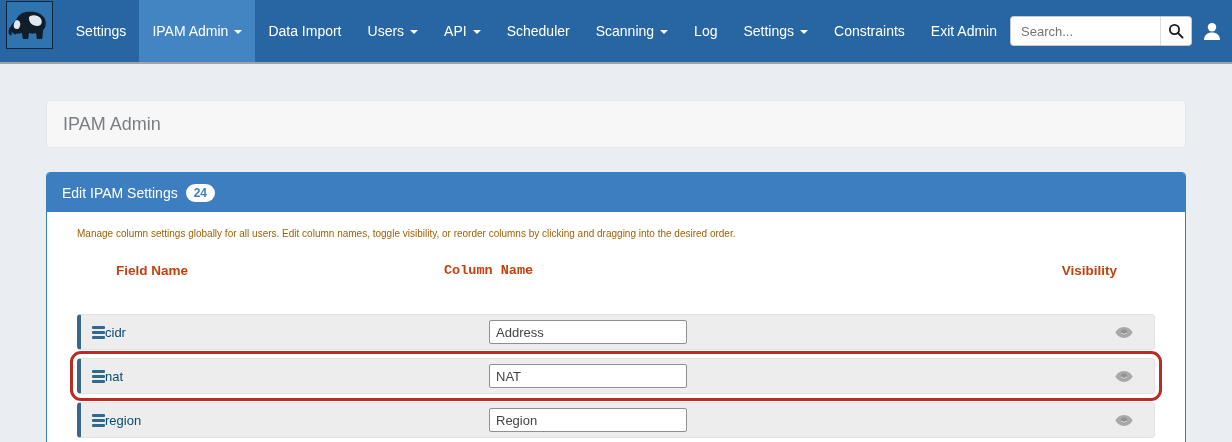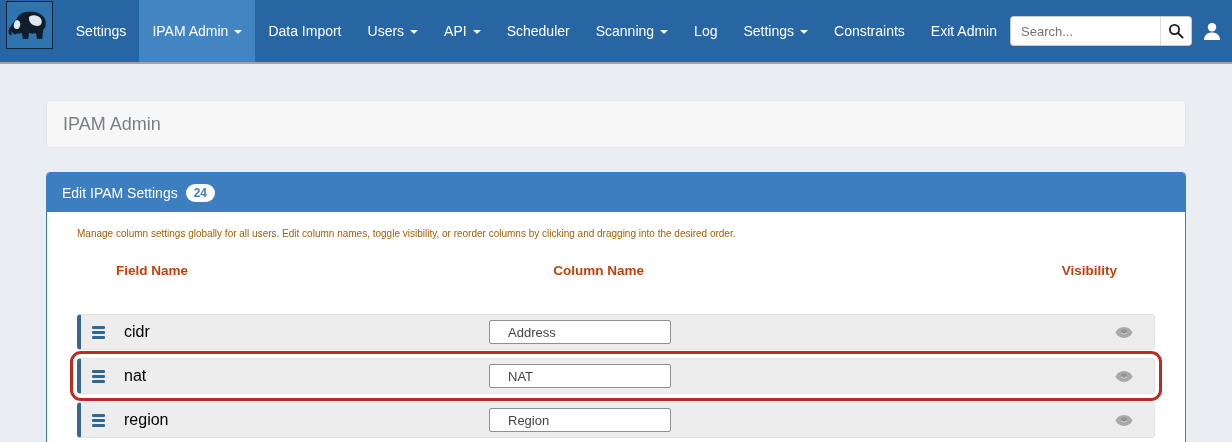--- a/index.html
+++ b/index.html
@@ -37,34 +37,34 @@
   .panel-heading { background:#3c7ebf; color:#fff; height:39px; display:flex;
     align-items:center; padding-left:15px; font-size:14px; gap:8px; border-radius:3px 3px 0 0; }
   .badge { background:#fff; color:#3c7ebf; border-radius:10px; font-size:12px;
     font-weight:bold; padding:2px 8px; }
   .panel-body { padding:16px 30px 40px; }
   .desc { font-size:10px; color:#a16207; }
 
   .table-head { display:flex; margin-top:24px; font-weight:bold; font-size:13.5px; color:#c2410c; }
   .th-field { width:412px; }
   .th-field span { display:inline-block; width:150px; text-align:center; }
-  .th-column { width:200px; text-align:right; position:relative; left:-45px; }
+  .th-column { width:200px; text-align:left; position:relative; left:-45px;font-family:Liberation Mono, monospace; }
   .th-vis { flex:1; text-align:right; padding-right:38px; }
 
   .rows { margin-top:36px; }
   .col-row { height:36px; display:flex; align-items:center; background:#ededed;
     border:1px solid #e2e2e2; border-left:4px solid #35688c; border-radius:4px;
     margin-bottom:8px; cursor:grab; }
   .col-row.highlighted { outline:3px solid #b92b25; outline-offset:4px; }
   .row-left { width:408px; display:flex; align-items:center; }
   .handle { margin-left:11px; display:flex; flex-direction:column; gap:2px; cursor:grab; }
   .handle i { width:13px; height:3px; background:#31688f; border-radius:1px; }
-  .field-name { margin-left:19px; font-size:16px; color:#000000; }
-  .col-input { width:182px; height:24px; border:1px solid #8f8f8f; border-radius:2px;
-    font-size:13px; color:#444; padding:1px 18px; background:#fff; }
+  .field-name { font-size:13px; color:#0c4a6e; }
+  .col-input { width:198px; height:24px; border:1px solid #8f8f8f; border-radius:2px;
+    font-size:13px; color:#444; padding:1px 6px; background:#fff; }
   .row-right { flex:1; display:flex; justify-content:flex-end; padding-right:21px; }
 </style>
 </head>
 <body>
 
 <div class="navbar">
   <div class="logo-tile">
     <svg width="44" height="40" viewBox="0 0 50 44">
       <path fill="#101d2b" d="M9 33c-4-2-6-8-3-12 2-3 4-3 5-6 2-5 8-8 14-8 8-1 15 2 18 8 2 5 1 10-2 13l-1 10h-6l-1-7-4 1-4-1-1 7h-6l-1-7c-3 1-6 0-8 2z"></path>
       <path fill="#dfe8ef" d="M10 17c-2 2-3 5-2 8 2 2 5 2 6 0 2-3 1-7-1-8-1-1-2-1-3 0z"></path>

